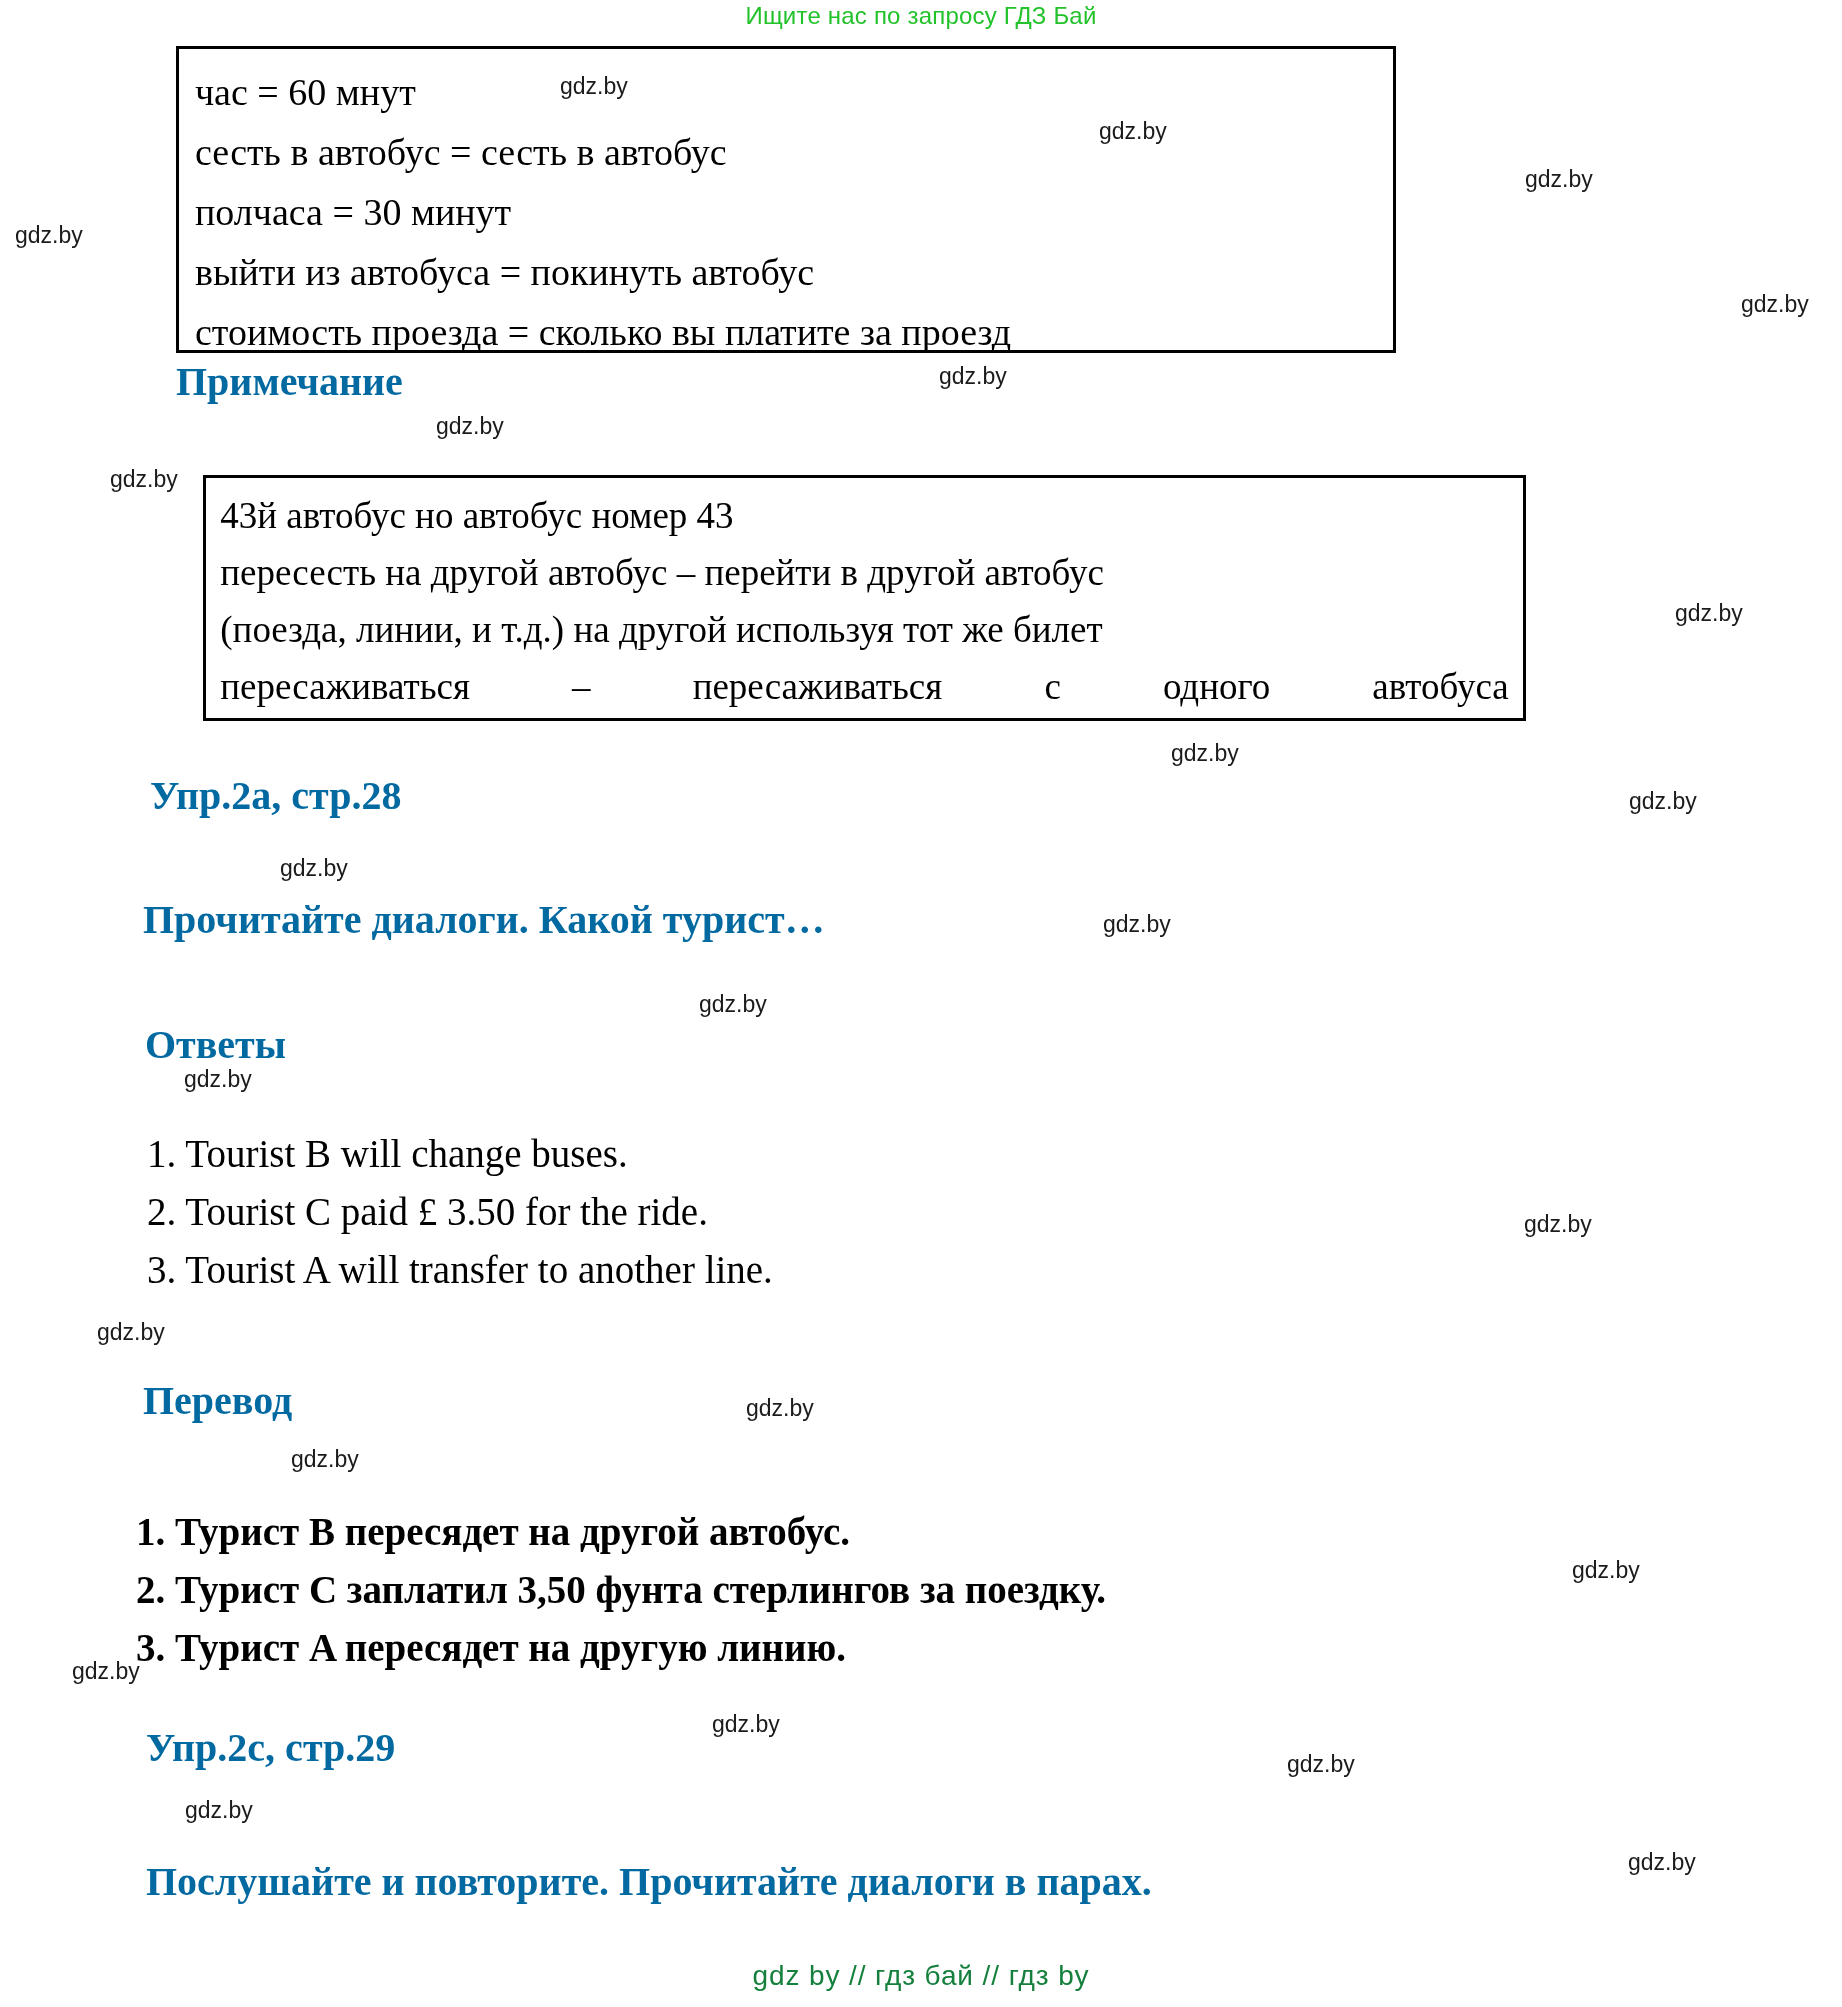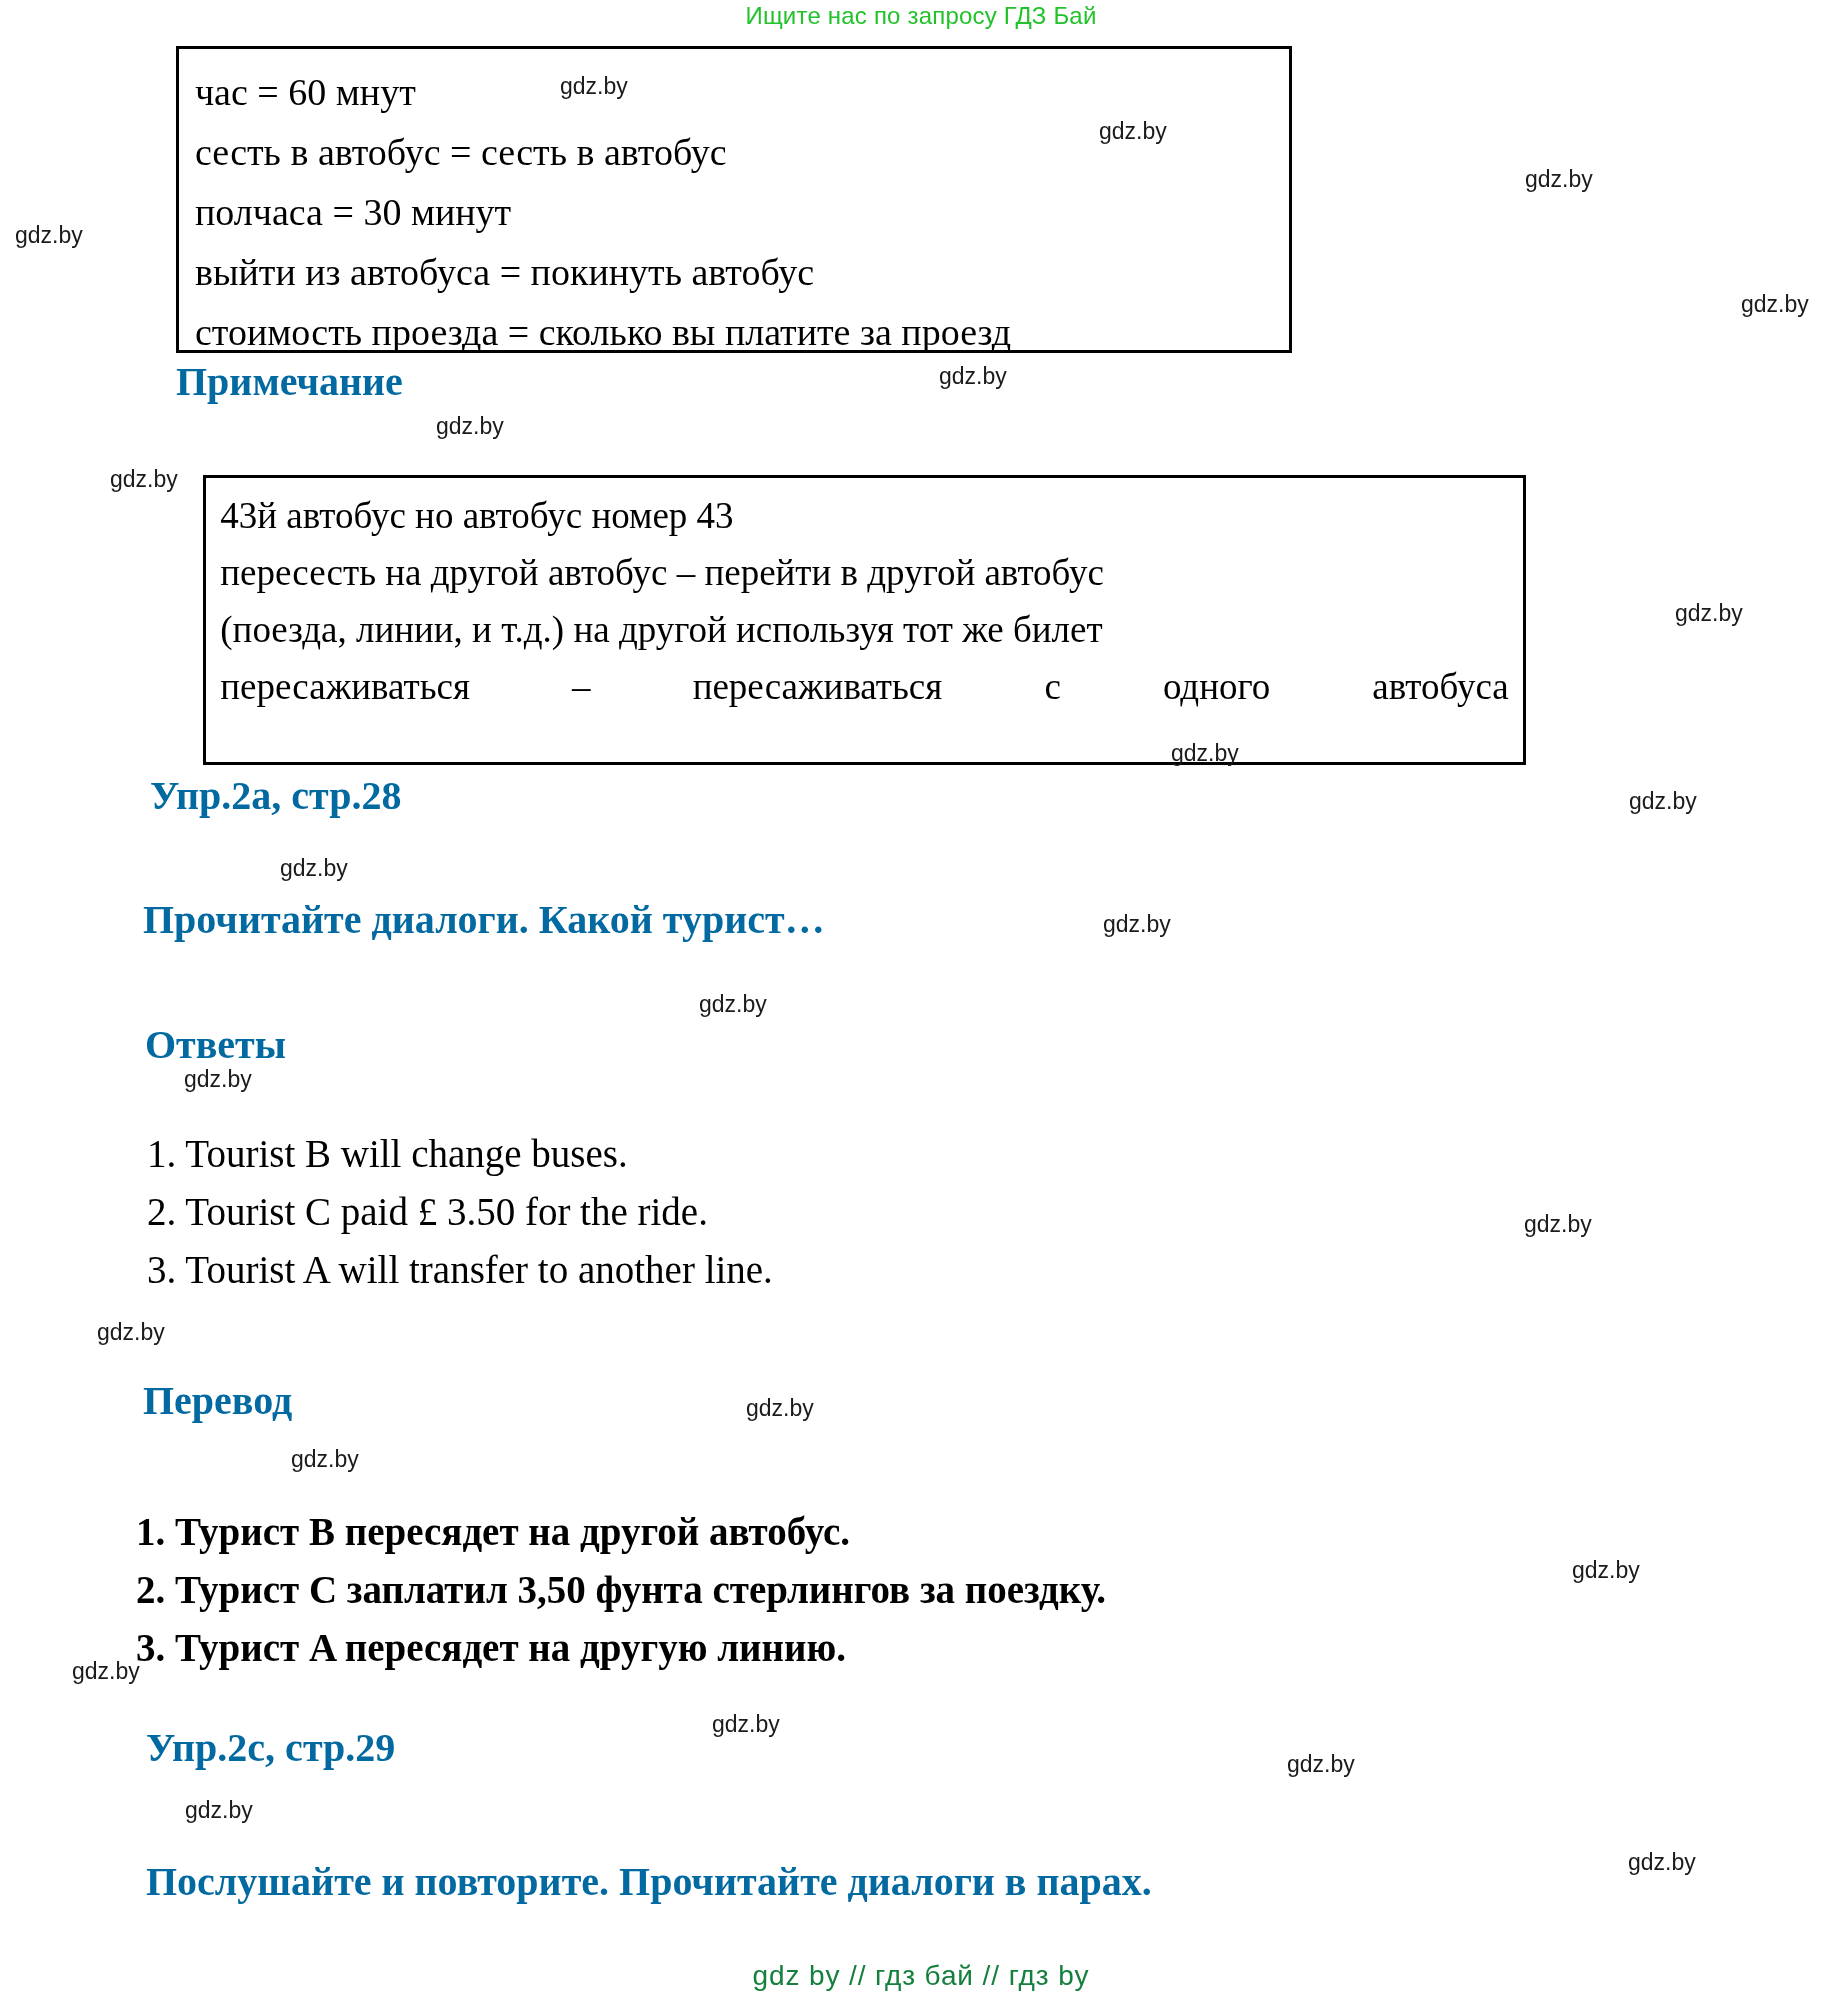--- a/index.html
+++ b/index.html
@@ -37,29 +37,29 @@
   
   .vocab-box {
     position: absolute;
     border: 3.6px solid #000000;
     box-sizing: border-box;
     background: transparent;
   }
   .vocab-box.first {
     left: 176px;
     top: 46px;
-    width: 1116px;
+    width: 1220px;
     height: 307px;
     padding: 12.5px 16px 5.4px 16px;
   }
   .vocab-box.second {
     left: 203px;
     top: 475px;
     width: 1323px;
-    height: 290px;
+    height: 246px;
     padding: 9px 14.3px 5.4px 14.3px;
   }
   .vocab-line {
     font-size: 38px;
     line-height: 60px;
     white-space: nowrap;
     color: #000;
   }
   .vocab-box.second .vocab-line {
     font-size: 37px;

